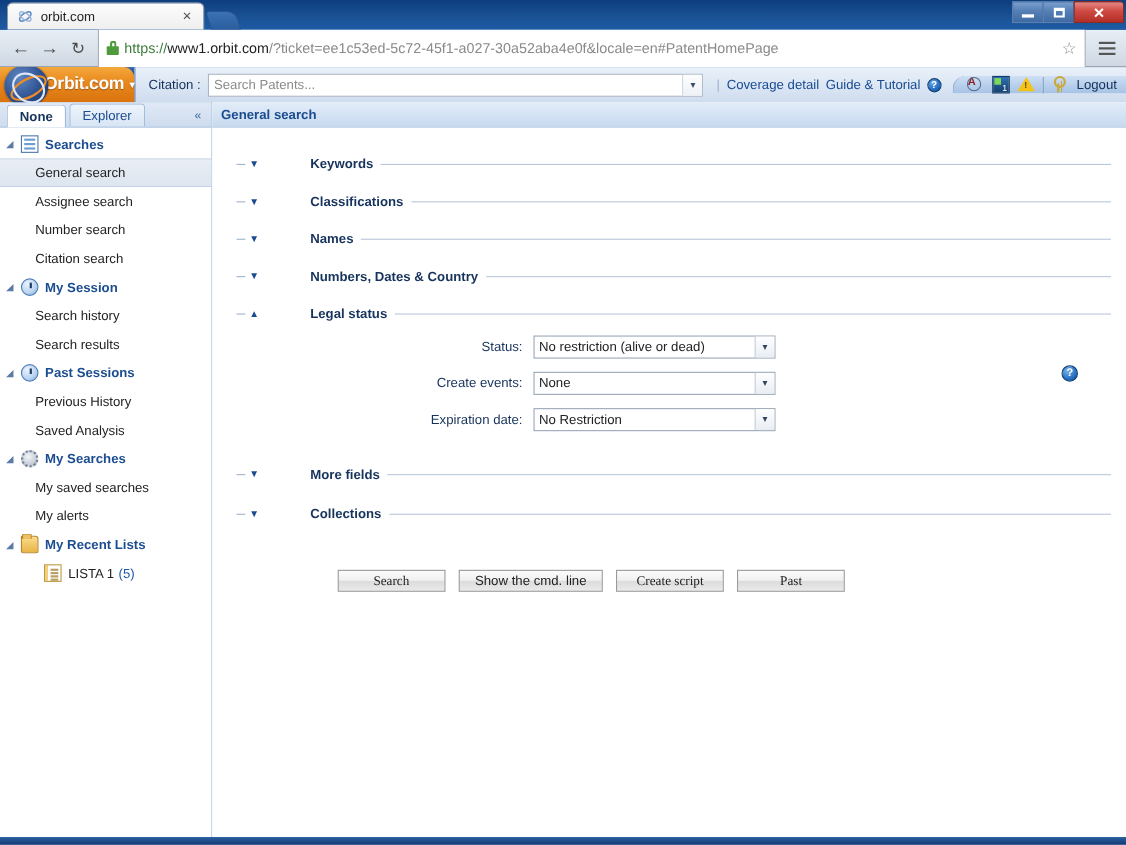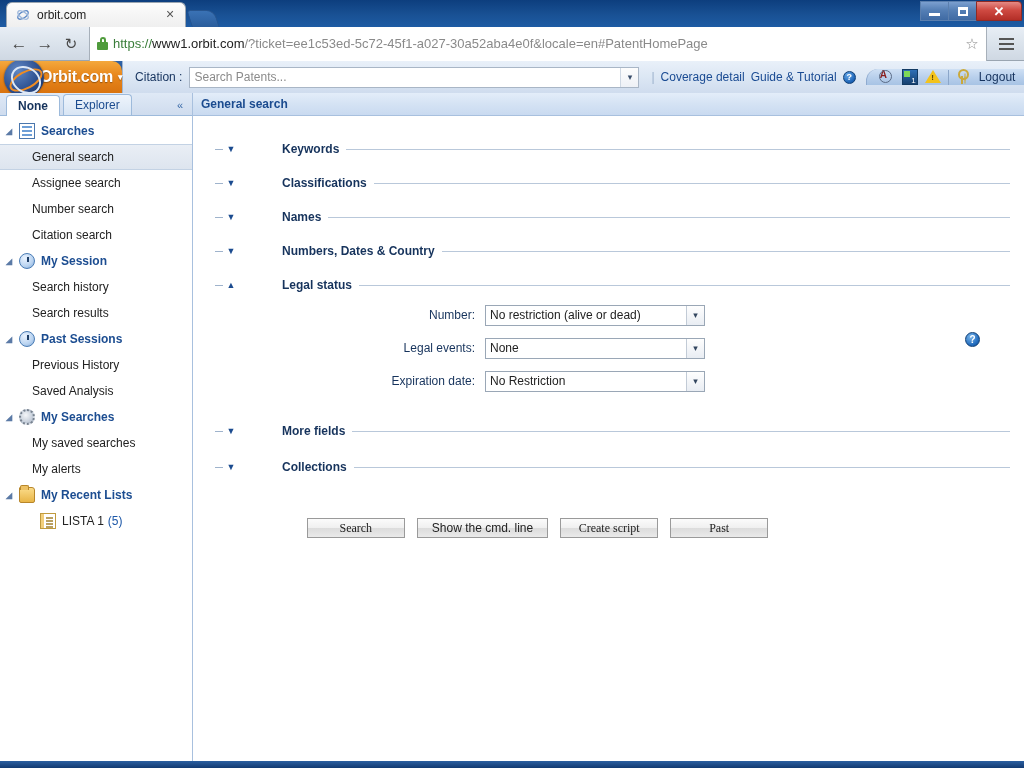--- a/index.html
+++ b/index.html
@@ -616,29 +616,29 @@
             <span class="dash"></span>
             <span class="arrow">▲</span>
             <span class="sec-label">Legal status</span>
             <span class="rule"></span>
           </div>
 
           <div class="legal-body">
             <div class="sec-help">?</div>
 
             <div class="field-row">
-              <span class="field-label">Number:</span>
+              <span class="field-label">Status:</span>
               <div class="select">
                 <span class="val">No restriction (alive or dead)</span>
                 <span class="arw">▾</span>
               </div>
             </div>
 
             <div class="field-row">
-              <span class="field-label">Legal events:</span>
+              <span class="field-label">Create events:</span>
               <div class="select">
                 <span class="val">None</span>
                 <span class="arw">▾</span>
               </div>
             </div>
 
             <div class="field-row">
               <span class="field-label">Expiration date:</span>
               <div class="select">
                 <span class="val">No Restriction</span>

